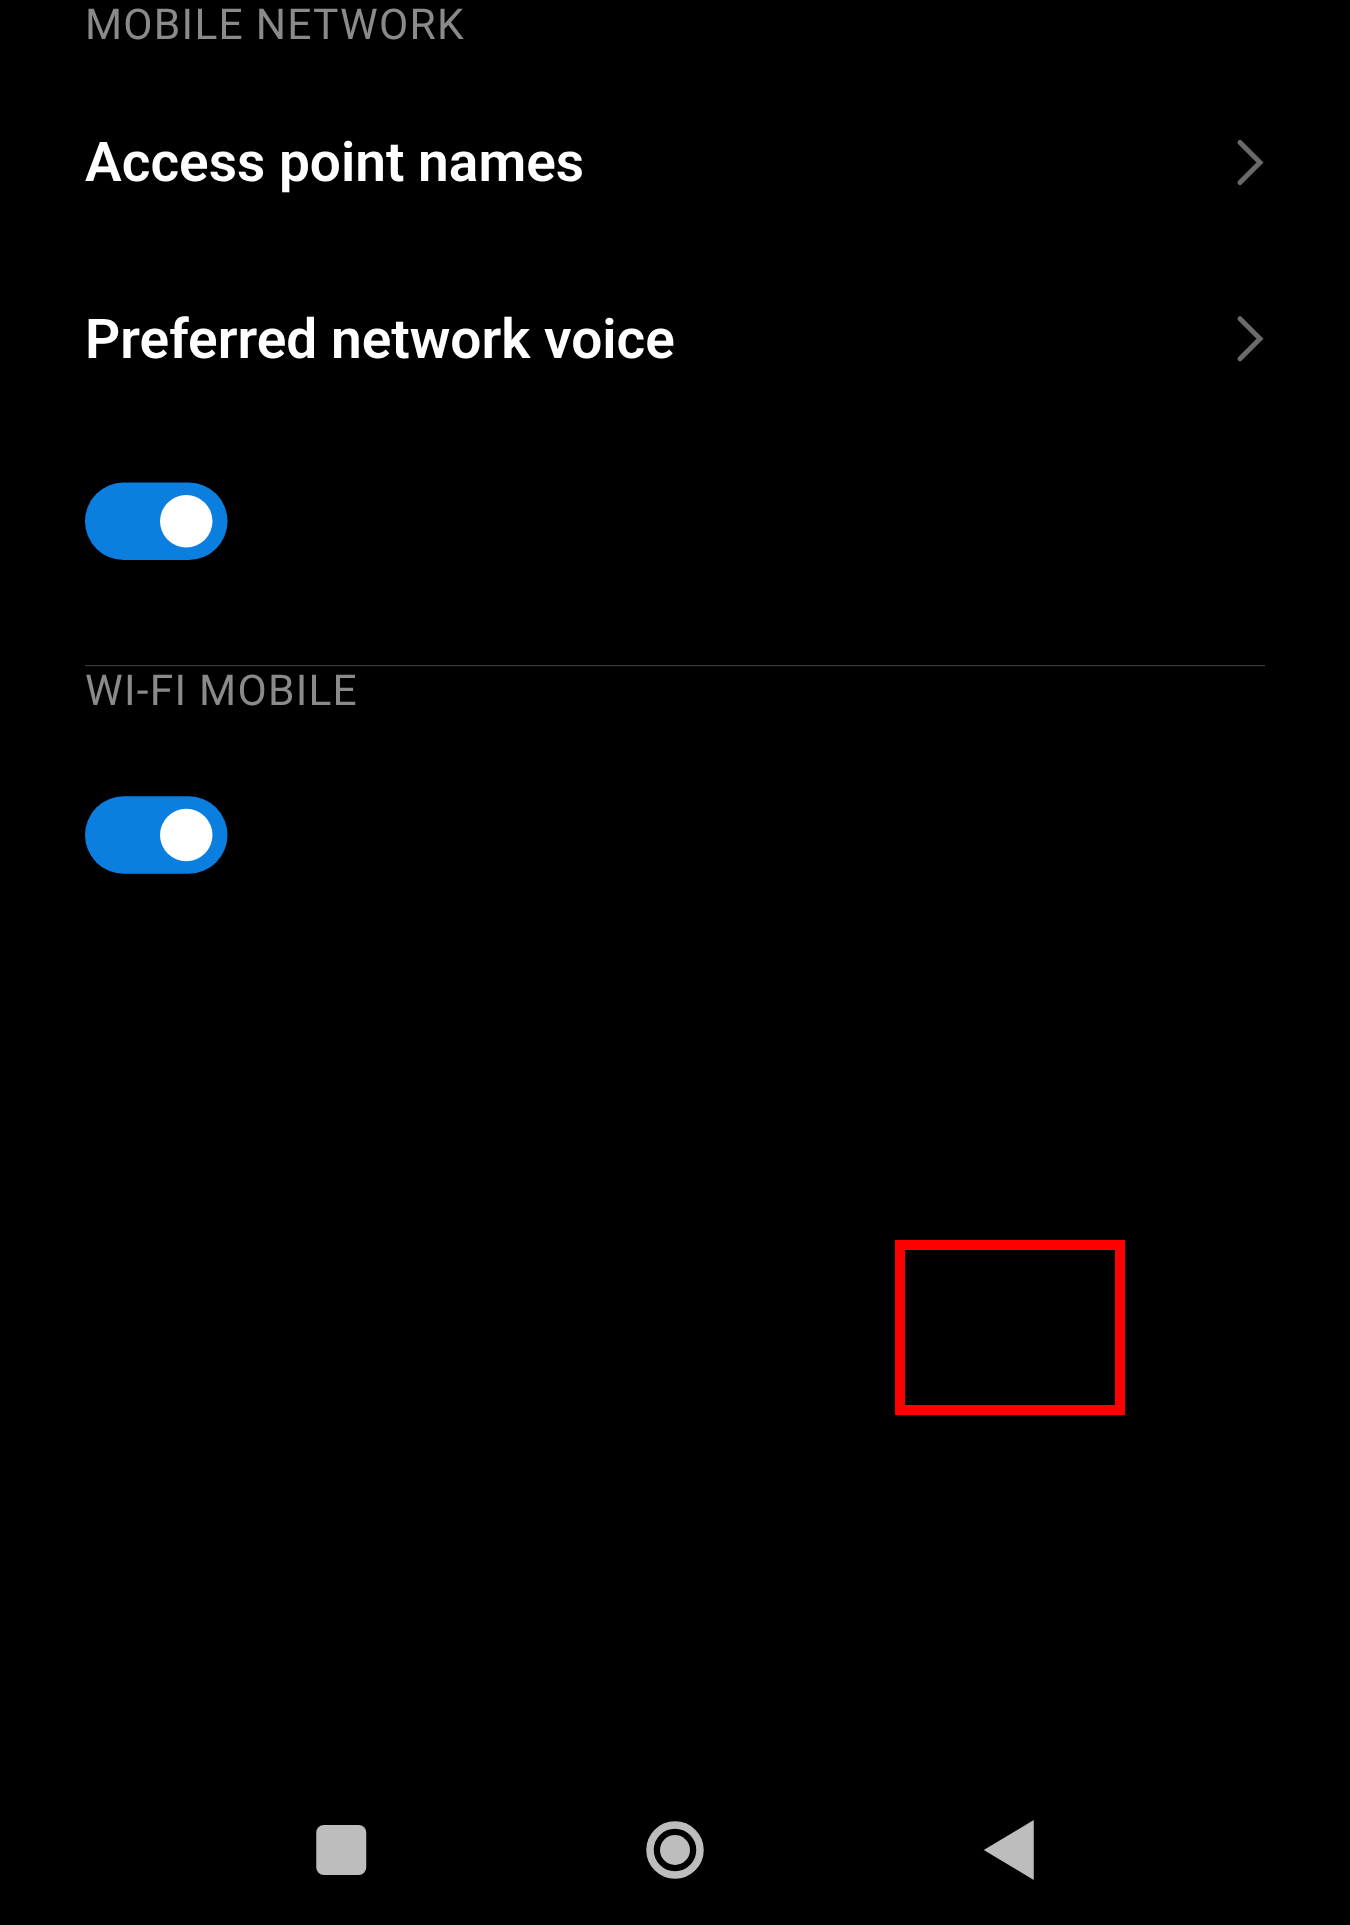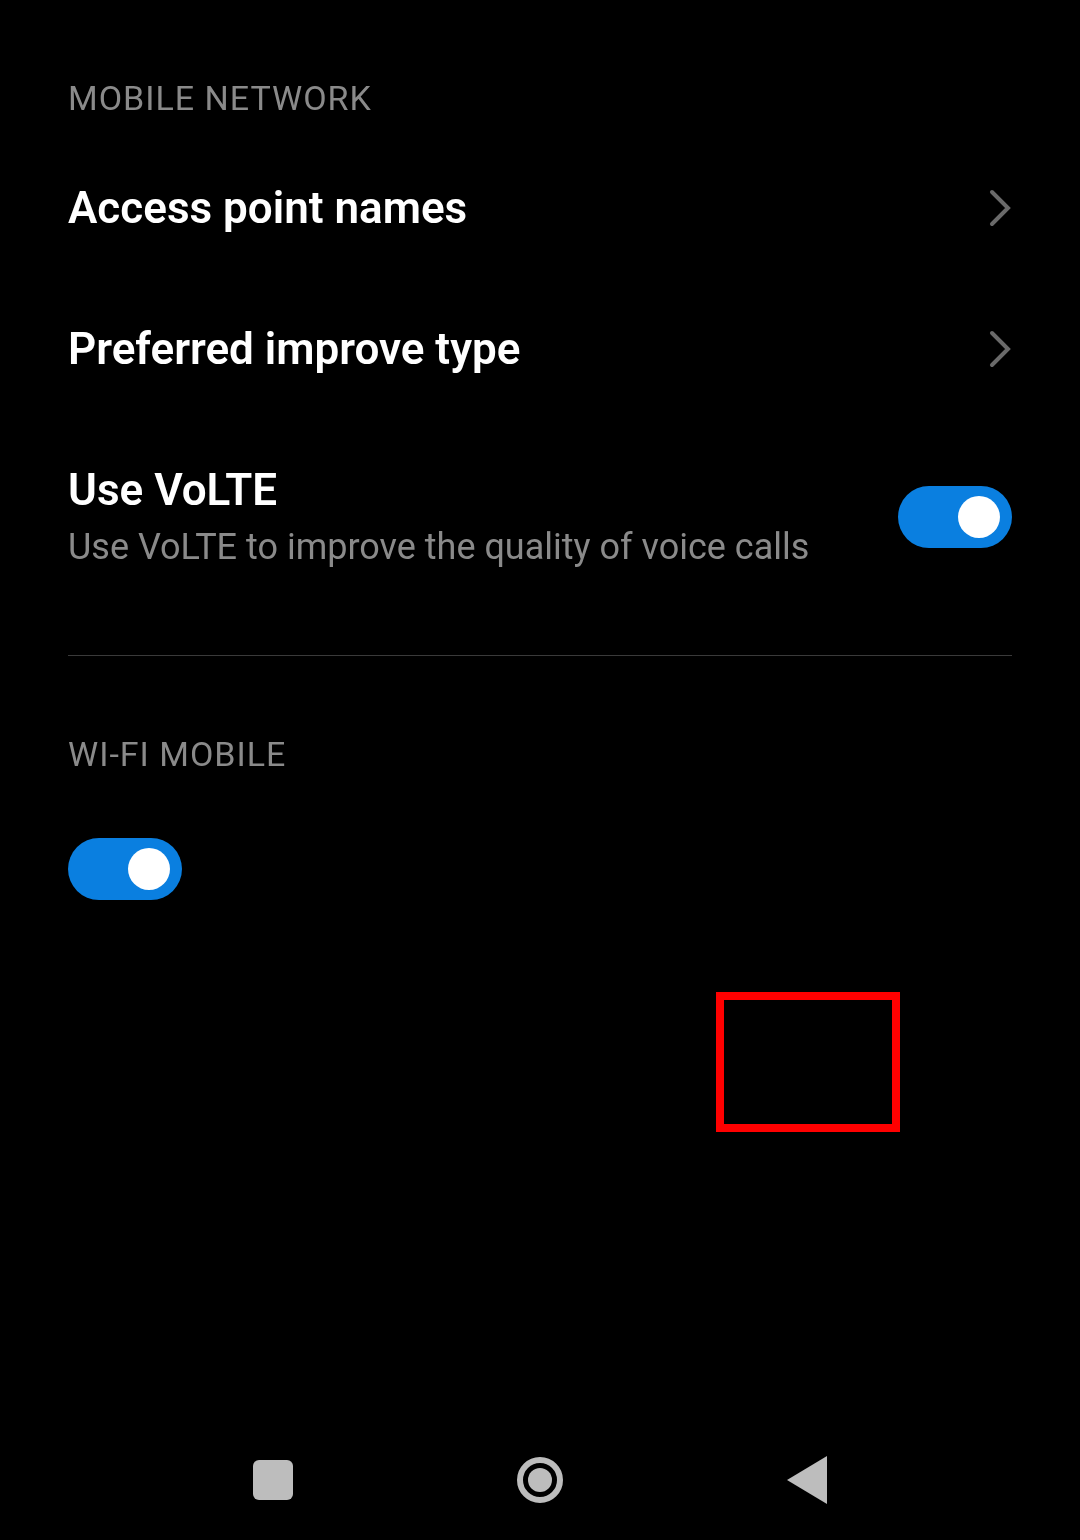--- a/index.html
+++ b/index.html
@@ -17,21 +17,20 @@
     overflow: hidden;
   }
   .content {
     padding: 0 68px;
   }
   .section-header {
     color: #8a8a8a;
     font-size: 34px;
     font-weight: 400;
     letter-spacing: 1px;
-    padding-top: 78px;
     padding-bottom: 20px;
   }
   .setting-row {
     display: flex;
     align-items: center;
     justify-content: space-between;
     padding: 44px 0;
   }
   .setting-text {
     flex: 1;
@@ -142,33 +141,29 @@
     <div class="setting-text">
       <div class="setting-title">Access point names</div>
     </div>
     <svg class="chevron" width="24" height="40" viewBox="0 0 24 40">
       <path d="M 4 4 L 20 20 L 4 36" stroke="#6a6a6a" stroke-width="4" fill="none" stroke-linecap="round"></path>
     </svg>
   </div>
 
   <div class="setting-row">
     <div class="setting-text">
-      <div class="setting-title">Preferred improve type</div>
+      <div class="setting-title">Preferred network voice</div>
     </div>
     <svg class="chevron" width="24" height="40" viewBox="0 0 24 40">
       <path d="M 4 4 L 20 20 L 4 36" stroke="#6a6a6a" stroke-width="4" fill="none" stroke-linecap="round"></path>
     </svg>
   </div>
 
 
   <div class="setting-row">
-    <div class="setting-text">
-      <div class="setting-title">Use VoLTE</div>
-      <div class="setting-subtitle">Use VoLTE to improve the quality of voice calls</div>
-    </div>
     <div class="toggle on">
       <div class="toggle-knob"></div>
     </div>
   </div>
 
   <div class="divider"></div>
 
   <div class="section-header">WI-FI MOBILE</div>
 
   <div class="setting-row">

